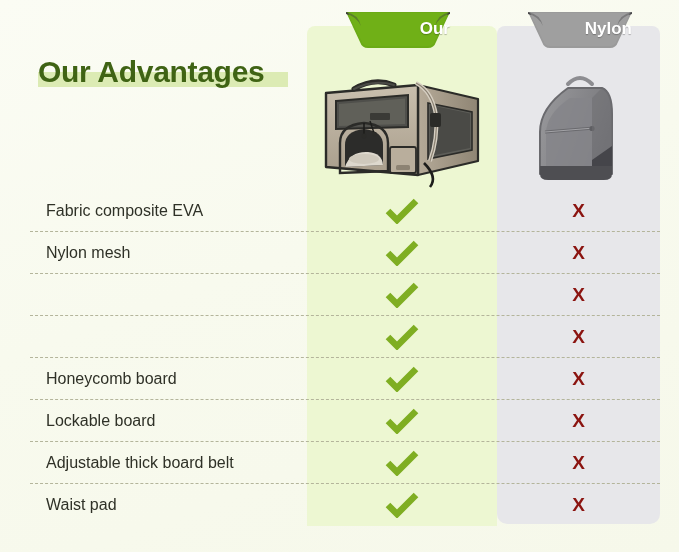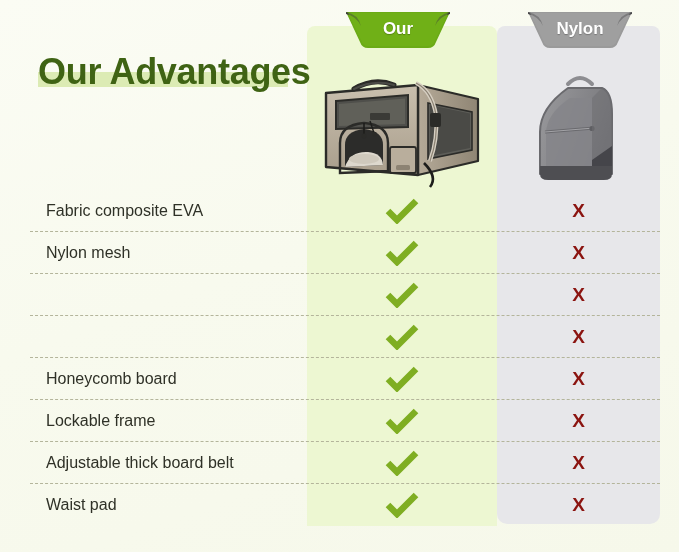--- a/index.html
+++ b/index.html
@@ -31,21 +31,21 @@
   .title-highlight {
     position: absolute;
     left: 0px;
     top: 22px;
     width: 250px;
     height: 15px;
     background: #dcebb4;
   }
   .title-text {
     position: relative;
-    font-size: 36px;
+    font-size: 30px;
     font-weight: bold;
     color: #3f6314;
     letter-spacing: -0.3px;
     line-height: 44px;
     white-space: nowrap;
   }
 
   
   .col {
     position: absolute;
@@ -79,21 +79,21 @@
 
   .tab svg { display: block; }
 
   .tab-label {
     position: absolute;
     left: 0;
     top: 0;
     width: 104px;
     height: 36px;
     line-height: 34px;
-    text-align: center;
+    text-align: right;
     font-size: 17px;
     font-weight: bold;
     color: #ffffff;
     text-shadow: 0 1px 1px rgba(0,0,0,0.25);
     pointer-events: none;
   }
 
   
   .prod {
     position: absolute;
@@ -327,21 +327,21 @@
     <div class="cell-our">
       <svg class="check" width="34" height="26" viewBox="0 0 34 26">
         <path d="M3 13 L12 22 L31 3" fill="none" stroke="#7fae22" stroke-width="6.5" stroke-linecap="butt" stroke-linejoin="miter"></path>
       </svg>
     </div>
     <div class="cell-others">X</div>
     <div class="divider"></div>
   </div>
 
   <div class="row">
-    <div class="row-label">Lockable frame</div>
+    <div class="row-label">Lockable board</div>
     <div class="cell-our">
       <svg class="check" width="34" height="26" viewBox="0 0 34 26">
         <path d="M3 13 L12 22 L31 3" fill="none" stroke="#7fae22" stroke-width="6.5" stroke-linecap="butt" stroke-linejoin="miter"></path>
       </svg>
     </div>
     <div class="cell-others">X</div>
     <div class="divider"></div>
   </div>
 
   <div class="row">

